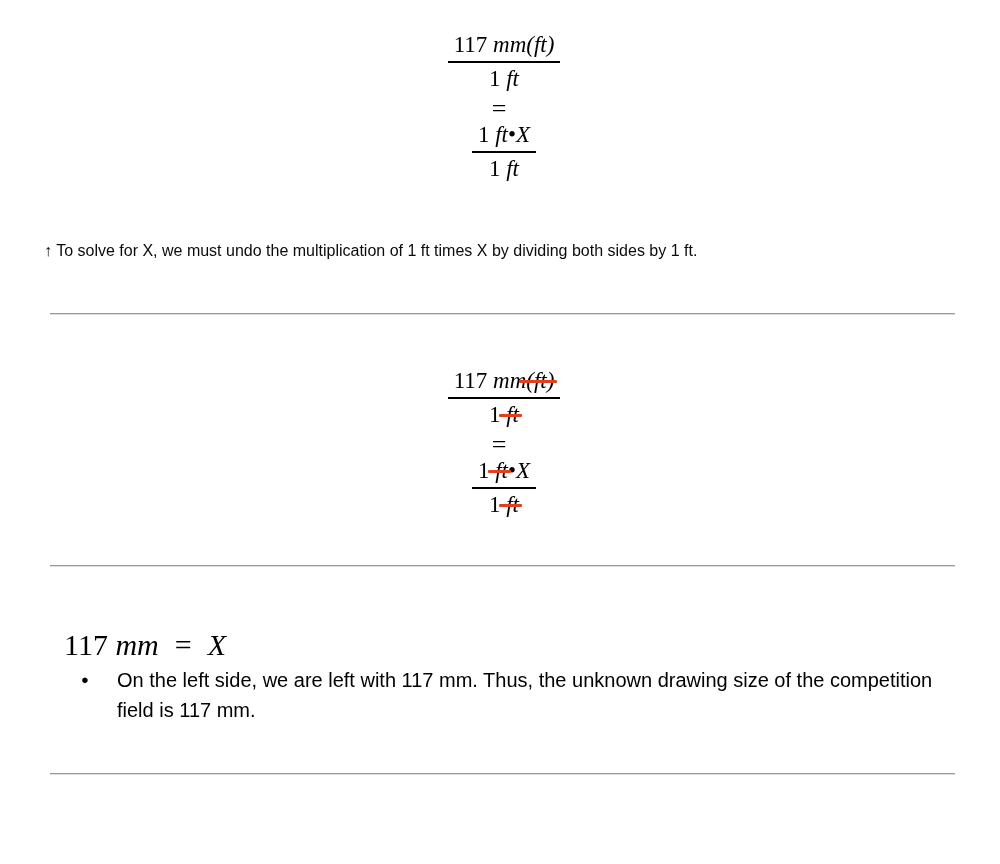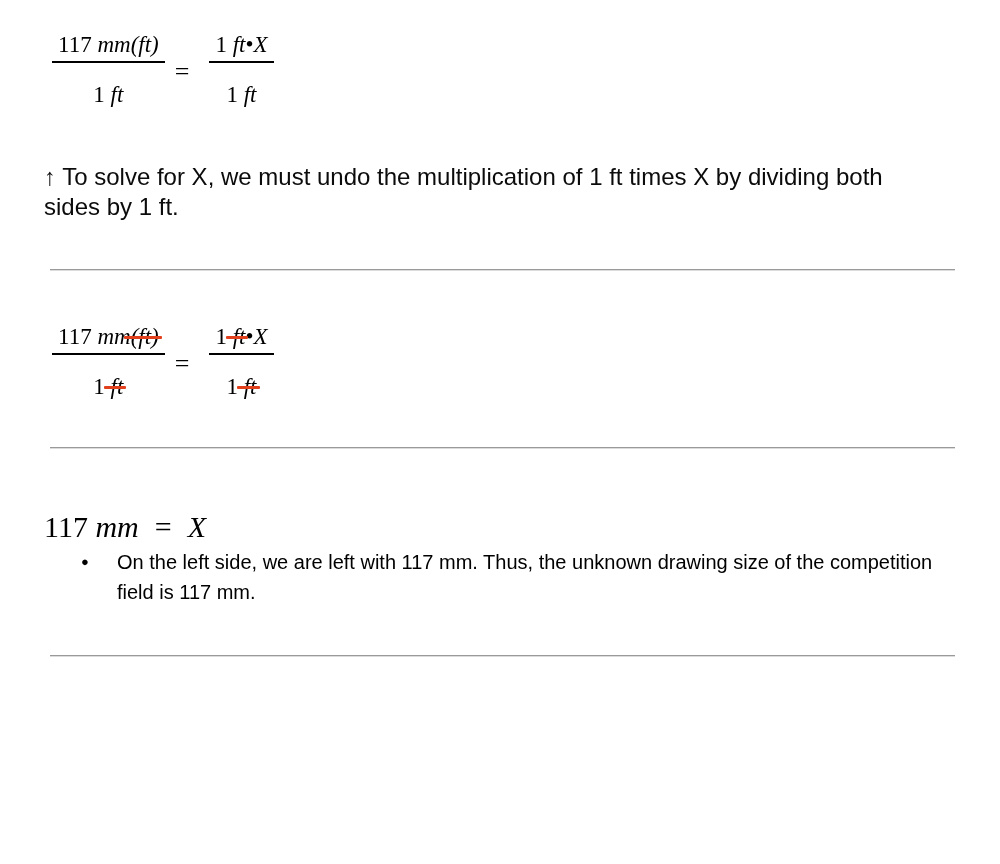--- a/index.html
+++ b/index.html
@@ -14,34 +14,34 @@
   }
   .page { width: 1000px; height: 864px; padding: 0 44px; }
 
   
   .math {
     font-family: "Liberation Serif", serif;
     color: #000;
     font-size: 23px;
   }
   .it { font-style: italic; }
-  .eqrow { display: flex; align-items: center; }
+  .eqrow { display: flex; align-items: center; flex-direction: column; }
   .frac { display: inline-flex; flex-direction: column; text-align: center; }
   .frac .num { display: block; line-height: 26px; padding: 0 6px 3px 6px; white-space: nowrap; }
-  .frac .den { display: block; line-height: 26px; padding: 19px 6px 0 6px; border-top: 2px solid #000; white-space: nowrap; }
+  .frac .den { display: block; line-height: 26px; padding: 3px 6px 0 6px; border-top: 2px solid #000; white-space: nowrap; }
   .eq-sign { font-size: 26px; padding: 0 12px 0 10px; transform: translateY(2px); }
   .eq-sign.wide { padding-right: 20px; }
 
   .eq-block { margin-left: 8px; }
   .eq-block-1 { margin-top: 32px; }
   .eq-block-2 { margin-top: 53px; }
 
   .eq-simple {
     margin-top: 58px;
-    margin-left: 0;
+    margin-left: 20px;
     font-size: 30px;
     line-height: 40px;
     white-space: nowrap;
   }
   .eq-simple .eq-sign { font-size: 30px; padding: 0 16px; }
 
   
   .cancel { position: relative; display: inline-block; }
   .cancel::after {
     content: "";
@@ -50,21 +50,21 @@
     right: -3px;
     top: calc(50% - 1px);
     height: 3px;
     background: var(--cancel, #e2401c);
     border-radius: 1px;
   }
 
   
   .para {
     width: 897px;
-    font-size: 24px;
+    font-size: 16px;
     line-height: 30px;
     color: #0b0b0b;
   }
   .para-1 { margin-top: 54px; }
   .para-2 { margin-top: 54px; }
   .para-3 { margin-top: 52px; }
 
   .bullet-row { display: flex; width: 897px; font-size: 20px; line-height: 30px; }
   .bullet-glyph {
     width: 73px;

